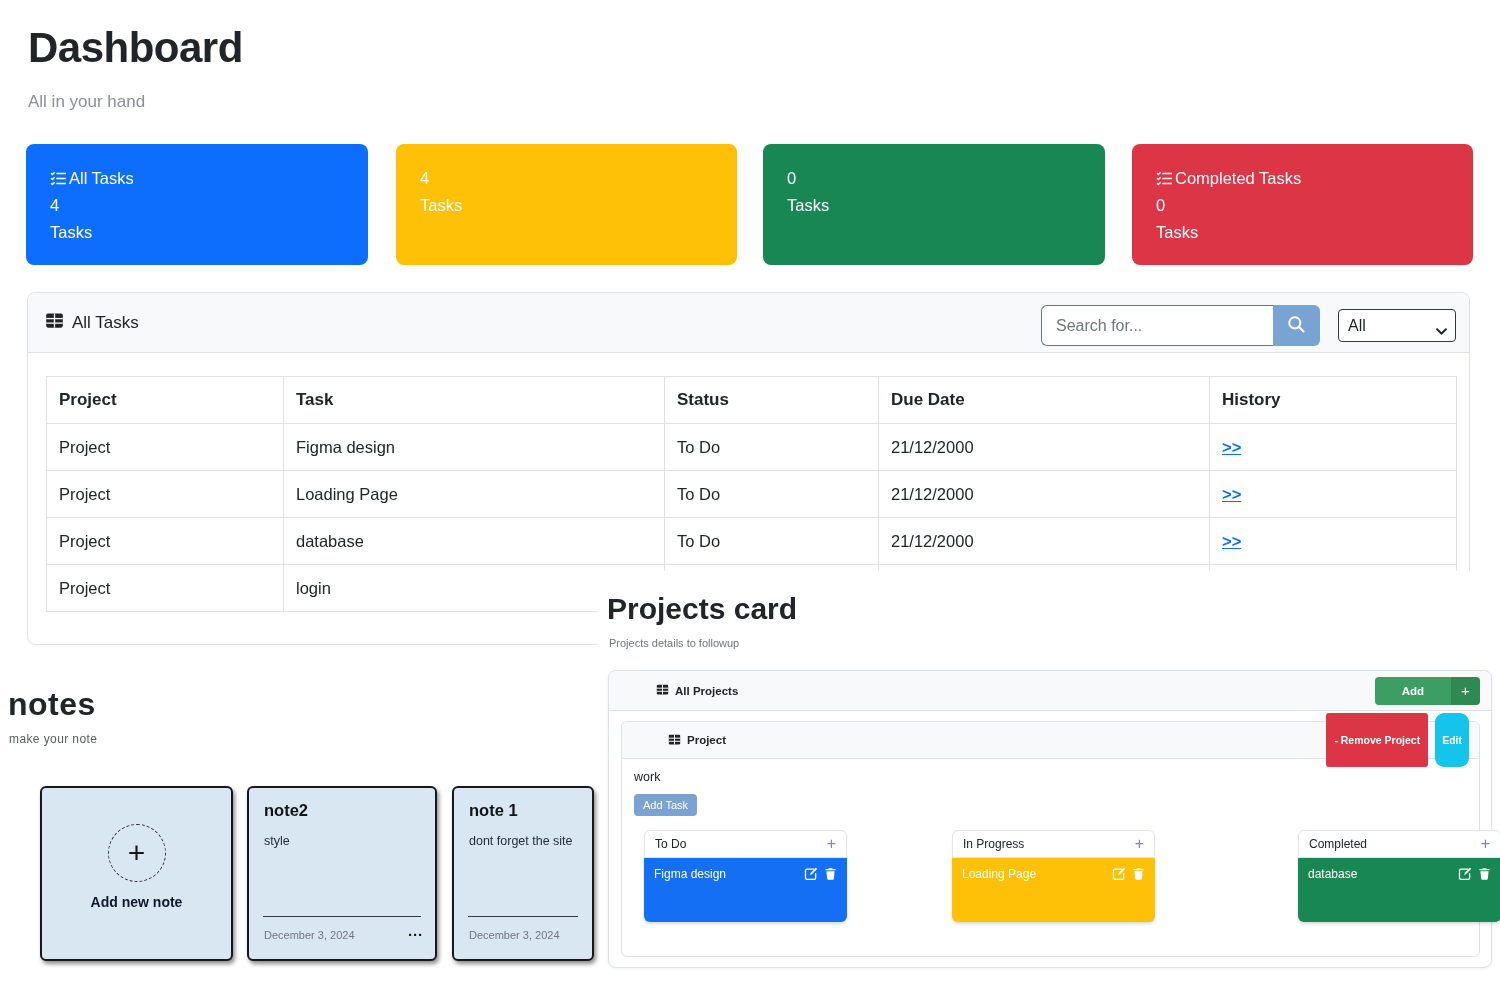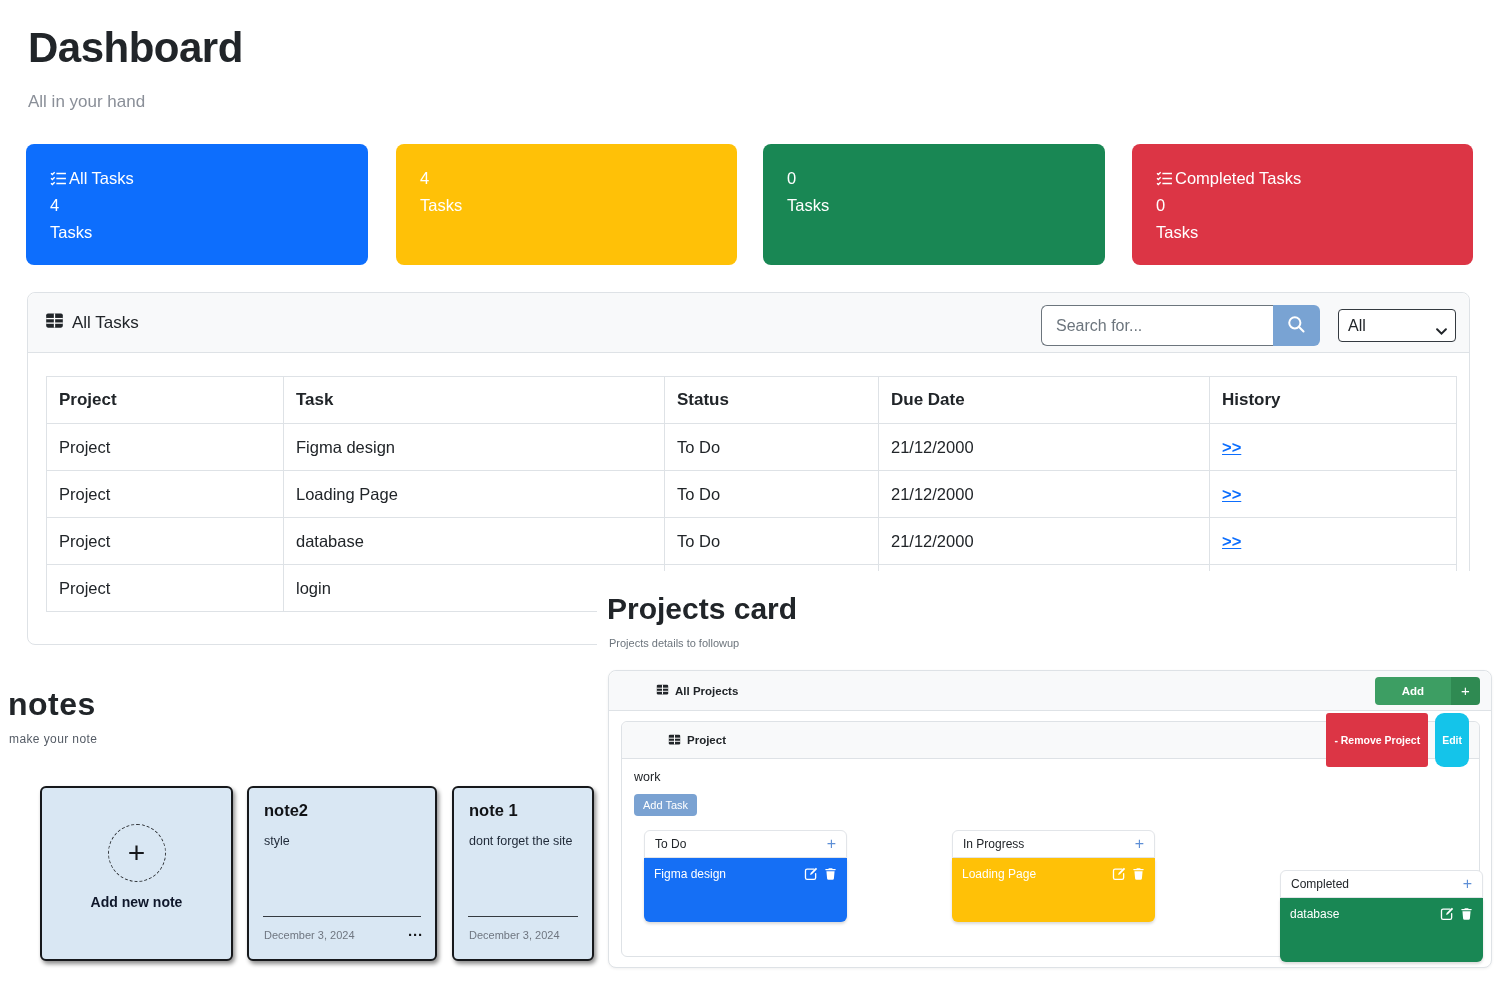--- a/index.html
+++ b/index.html
@@ -69,21 +69,21 @@
 
   .proj-card { position:absolute; left:12px; top:50px; width:859px; height:236px; border:1px solid #dee2e6; border-radius:6px; background:#fff; }
   .proj-card-head { height:37px; background:#f8f9fa; border-bottom:1px solid #dee2e6; border-radius:6px 6px 0 0; display:flex; align-items:center; justify-content:space-between; padding:0 10px; }
   .head-btns { display:flex; gap:7px; }
   .remove-btn { background:#dc3545; color:#fff; border:none; border-radius:3px; font-size:10.5px; font-weight:700; padding:4px 8px; cursor:pointer; font-family:"Liberation Sans",sans-serif; }
   .edit-btn { background:#14c4ea; color:#fff; border:none; border-radius:9px; font-size:10.5px; font-weight:700; padding:21px 7px; cursor:pointer; font-family:"Liberation Sans",sans-serif; }
   .proj-name { position:absolute; left:12px; top:48px; font-size:12.5px; color:#212529; }
   .add-task-btn { position:absolute; left:12px; top:72px; background:#7aa2d2; color:#fff; border:none; border-radius:4px; font-size:11px; padding:5px 9px; cursor:pointer; font-family:"Liberation Sans",sans-serif; }
 
   .kb-col { position:absolute; top:108px; width:203px; }
-  .kb1 { left:22px; } .kb2 { left:330px; } .kb3 { left:658px;margin-top:40px; }
+  .kb1 { left:22px; } .kb2 { left:330px; } .kb3 { left:676px; }
   .kb-head { height:28px; background:#fff; border:1px solid #e2e5e9; border-radius:6px 6px 0 0; display:flex; align-items:center; justify-content:space-between; padding:0 10px; box-shadow:0 1px 2px rgba(0,0,0,0.05); }
   .kb-head-title { font-size:12px; color:#212529; }
   .kb-plus { font-size:16px; color:#5e8fd6; cursor:pointer; line-height:16px; }
   .kb-card { height:64px; border-radius:0 0 6px 6px; padding:9px 10px 0 10px; display:flex; justify-content:space-between; align-items:flex-start; box-shadow:0 2px 3px rgba(0,0,0,0.15); }
   .kb-blue { background:#156ff5; } .kb-yellow { background:#ffc107; } .kb-green { background:#198754; }
   .kb-task { font-size:12px; color:#fff; }
   .kb-icons { display:flex; gap:6px; align-items:center; }
   .kb-icons span { display:inline-flex; cursor:pointer; }
 </style>
 </head>

